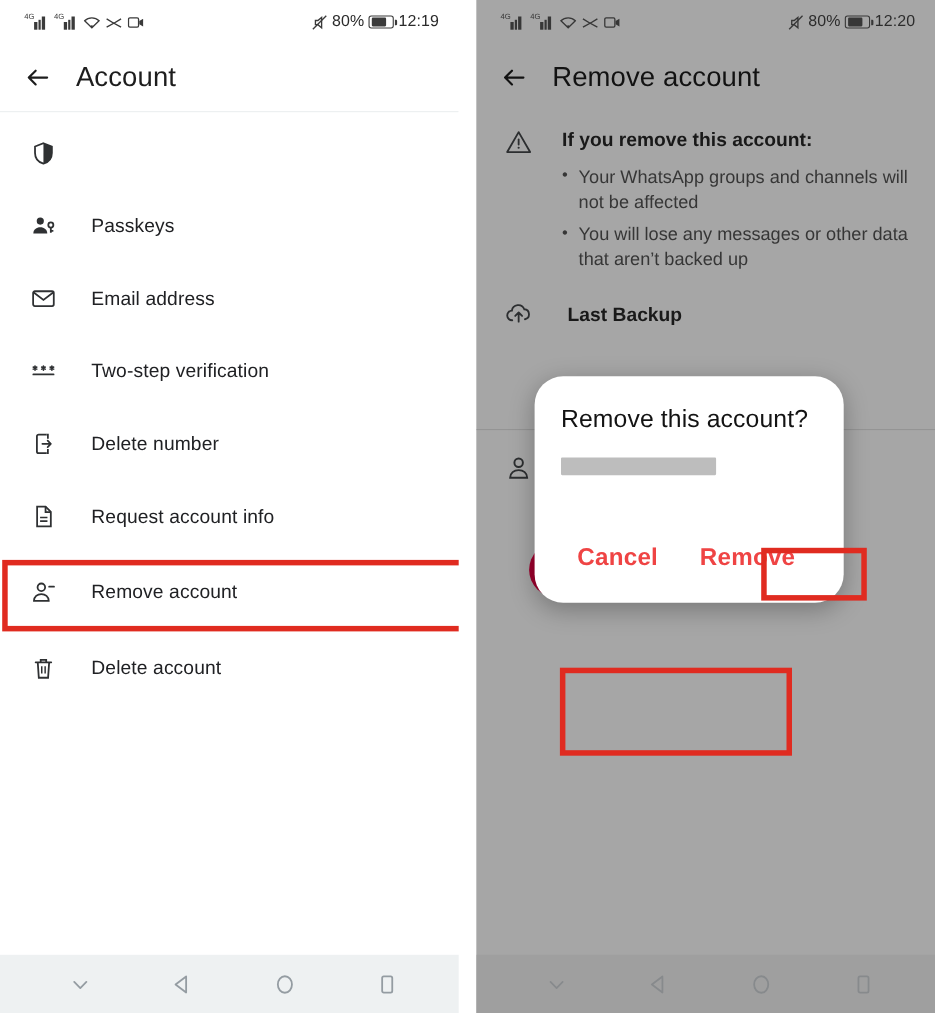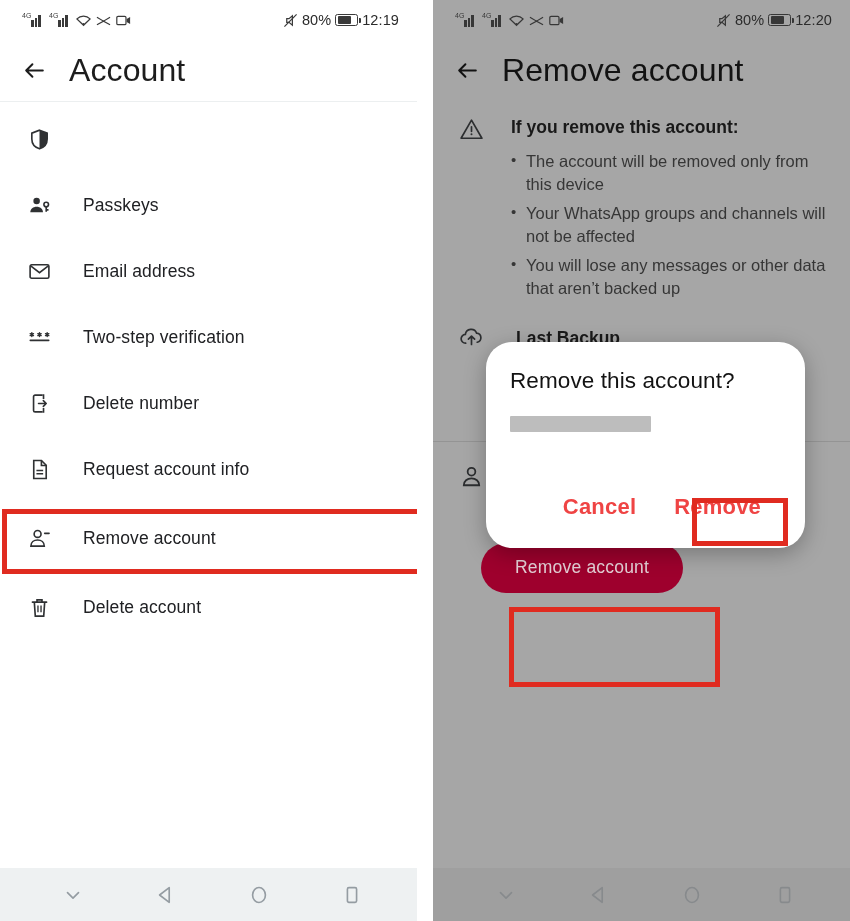--- a/index.html
+++ b/index.html
@@ -74,21 +74,21 @@
 
   
   .appbar {
     height: 61px;
     display: flex;
     align-items: center;
     gap: 22px;
     padding: 0 22px;
   }
   .appbar .title {
-    font-size: 32px;
+    font-size: 25px;
     color: #1d1d1d;
     letter-spacing: .1px;
   }
   .divider-hair { height: 1px; background: #eceff0; }
 
   
   .list { padding-top: 4px; }
   .row {
     height: 66px;
     display: flex;
@@ -189,21 +189,21 @@
     font-size: 17.5px;
     font-family: "Liberation Sans", sans-serif;
     letter-spacing: .2px;
   }
 
   
   .dialog {
     position: absolute;
     left: 53px;
     top: 342px;
-    width: 319px;
+    width: 281px;
     background: #ffffff;
     border-radius: 26px;
     box-shadow: 0 6px 22px rgba(0,0,0,.28);
     padding: 26px 24px 18px 24px;
     z-index: 20;
   }
   .dialog h2 {
     font-size: 22.5px;
     font-weight: normal;
     color: #131313;
@@ -486,21 +486,20 @@
       <span style="flex:0 0 26px;">
         <svg width="25" height="25" viewBox="0 0 24 24">
           <path d="M12 3 22 20.4H2z" fill="none" stroke="#2f3133" stroke-width="1.6" stroke-linejoin="round"></path>
           <path d="M12 9.4v4.4" fill="none" stroke="#2f3133" stroke-width="1.6" stroke-linecap="round"></path>
           <circle cx="12" cy="16.6" r="0.95" fill="#2f3133"></circle>
         </svg>
       </span>
       <div style="flex:1;">
         <div class="wtitle">If you remove this account:</div>
         <ul>
-          <li>The account will be removed only from this device</li>
           <li>Your WhatsApp groups and channels will not be affected</li>
           <li>You will lose any messages or other data that aren’t backed up</li>
         </ul>
       </div>
     </div>
 
     <div class="backup-row">
       <span style="flex:0 0 26px;">
         <svg width="25" height="25" viewBox="0 0 24 24">
           <path d="M6.4 18.4a4.2 4.2 0 0 1-.3-8.4 5.6 5.6 0 0 1 10.8-1.2 4.4 4.4 0 0 1 .6 8.7" fill="none" stroke="#2f3133" stroke-width="1.6" stroke-linecap="round"></path>

